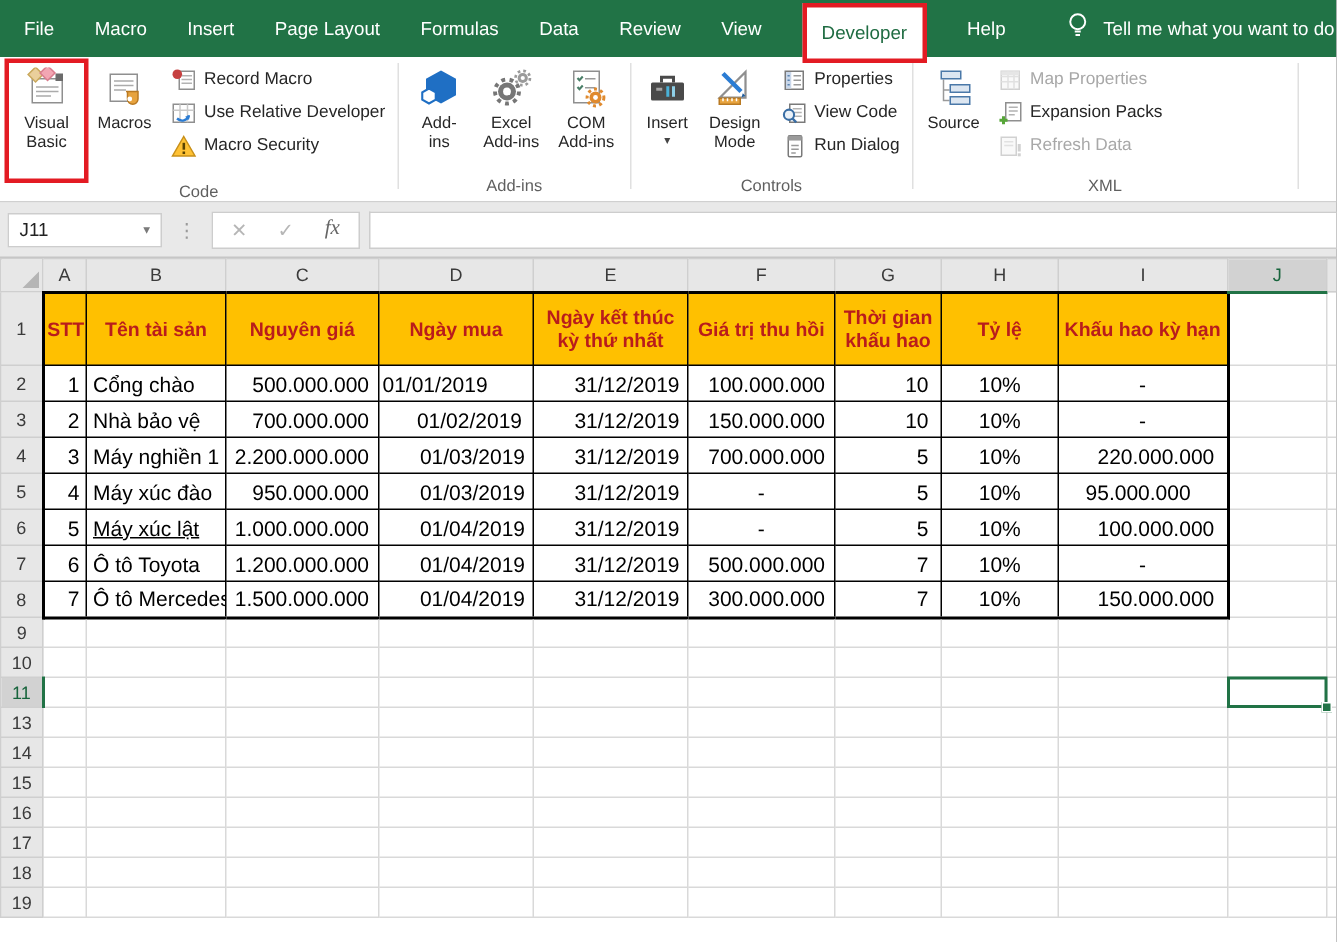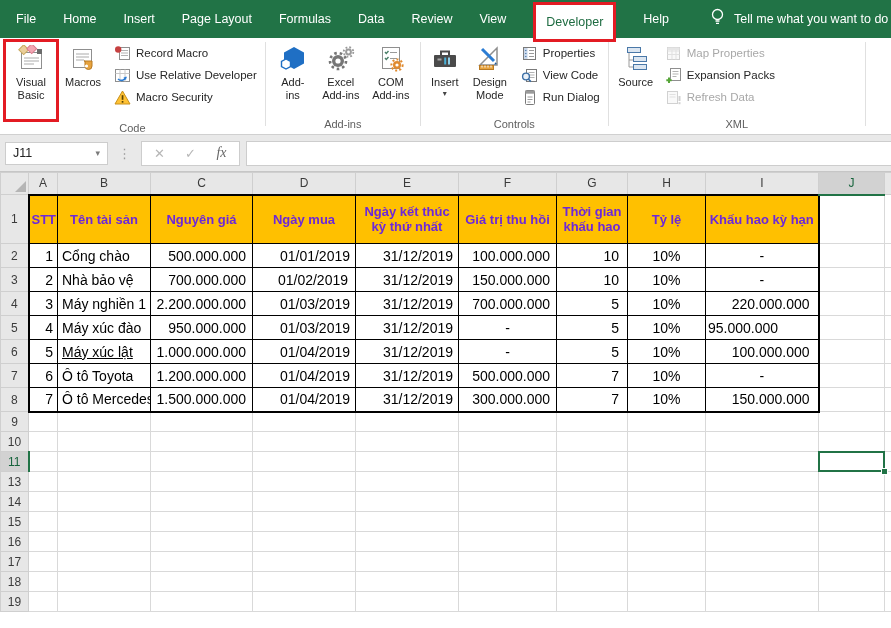--- a/index.html
+++ b/index.html
@@ -51,35 +51,35 @@
   table.grid{border-collapse:collapse;table-layout:fixed;width:891px;}
   td{padding:0 2px;vertical-align:middle;}
   .ch{background:#E7E7E7;border:1px solid #CFCFCF;font-size:12px;color:#3b3b3b;text-align:center;padding:0;}
   .ch.selc{background:#D2D2D2;border-bottom:2px solid #217346;color:#17643C;}
   .rh{background:#E7E7E7;border:1px solid #CFCFCF;font-size:12px;color:#3b3b3b;text-align:center;padding:0;}
   .rh.selr{background:#D2D2D2;border-right:2px solid #217346;color:#17643C;}
   .corner{position:relative;}
   .tri{position:absolute;right:2px;bottom:2px;width:0;height:0;
        border-left:11px solid transparent;border-bottom:11px solid #B5B5B5;}
   .thc{background:#FFC000;border:1px solid #000;border-top-width:2px;font-weight:bold;
-       font-size:13px;line-height:15px;text-align:center;color:#6d28d9;white-space:normal;padding:0 2px;margin-left:21px;}
+       font-size:13px;line-height:15px;text-align:center;color:#b91c1c;white-space:normal;padding:0 2px;margin-left:21px;}
   .dc{border:1px solid #000;font-size:14px;color:#000;white-space:nowrap;overflow:hidden;}
   .bl2{border-left-width:2px!important;} .br2{border-right-width:2px!important;} .bb2{border-bottom-width:2px!important;}
   .pc{border-right:1px solid #D9D9D9;border-bottom:1px solid #D9D9D9;position:relative;}
   .selbox{position:absolute;left:-1px;top:-1px;right:-1px;bottom:-1px;border:2px solid #217346;pointer-events:none;}
   .handle{position:absolute;right:-4px;bottom:-4px;width:7px;height:7px;background:#217346;border:1px solid #fff;z-index:3;}
 </style>
 </head>
 <body>
 
 <div class="screen">
 
   <div class="tabbar">
     <span class="tab">File</span>
-    <span class="tab">Home</span>
+    <span class="tab">Macro</span>
     <span class="tab">Insert</span>
     <span class="tab">Page Layout</span>
     <span class="tab">Formulas</span>
     <span class="tab">Data</span>
     <span class="tab">Review</span>
     <span class="tab">View</span>
     <span class="tab active">Developer</span>
     <span class="tab">Help</span>
     <span class="tellme">
       <span>
@@ -379,21 +379,21 @@
             <td class="thc">Tỷ lệ</td>
             <td class="thc br2">Khấu hao kỳ hạn</td>
             <td class="pc"></td>
             <td class="pc"></td>
           </tr>
           <tr style="height:24px">
             <td class="rh">2</td>
             <td class="dc bl2" style="text-align:right;padding-right:4px;">1</td>
             <td class="dc" style="text-align:left;padding-left:4px;">Cổng chào</td>
             <td class="dc" style="text-align:right;padding-right:6px;">500.000.000</td>
-            <td class="dc" style="text-align:right;padding-right:5px;">01/01/2019</td>
+            <td class="dc" style="padding-right:5px;">01/01/2019</td>
             <td class="dc" style="text-align:right;padding-right:5px;">31/12/2019</td>
             <td class="dc" style="text-align:right;padding-right:6px;">100.000.000</td>
             <td class="dc" style="text-align:right;padding-right:8px;">10</td>
             <td class="dc" style="text-align:center;">10%</td>
             <td class="dc br2" style="text-align:center;">-</td>
             <td class="pc"></td>
             <td class="pc"></td>
           </tr>
           <tr style="height:24px">
             <td class="rh">3</td>
@@ -426,21 +426,21 @@
           <tr style="height:24px">
             <td class="rh">5</td>
             <td class="dc bl2" style="text-align:right;padding-right:4px;">4</td>
             <td class="dc" style="text-align:left;padding-left:4px;">Máy xúc đào</td>
             <td class="dc" style="text-align:right;padding-right:6px;">950.000.000</td>
             <td class="dc" style="text-align:right;padding-right:5px;">01/03/2019</td>
             <td class="dc" style="text-align:right;padding-right:5px;">31/12/2019</td>
             <td class="dc" style="text-align:center;">-</td>
             <td class="dc" style="text-align:right;padding-right:8px;">5</td>
             <td class="dc" style="text-align:center;">10%</td>
-            <td class="dc br2" style="text-align:left;padding-right:8px;">95.000.000</td>
+            <td class="dc br2" style="text-align:center;padding-right:8px;">95.000.000</td>
             <td class="pc"></td>
             <td class="pc"></td>
           </tr>
           <tr style="height:24px">
             <td class="rh">6</td>
             <td class="dc bl2" style="text-align:right;padding-right:4px;">5</td>
             <td class="dc" style="text-align:left;padding-left:4px;text-decoration:underline;">Máy xúc lật</td>
             <td class="dc" style="text-align:right;padding-right:6px;">1.000.000.000</td>
             <td class="dc" style="text-align:right;padding-right:5px;">01/04/2019</td>
             <td class="dc" style="text-align:right;padding-right:5px;">31/12/2019</td>

